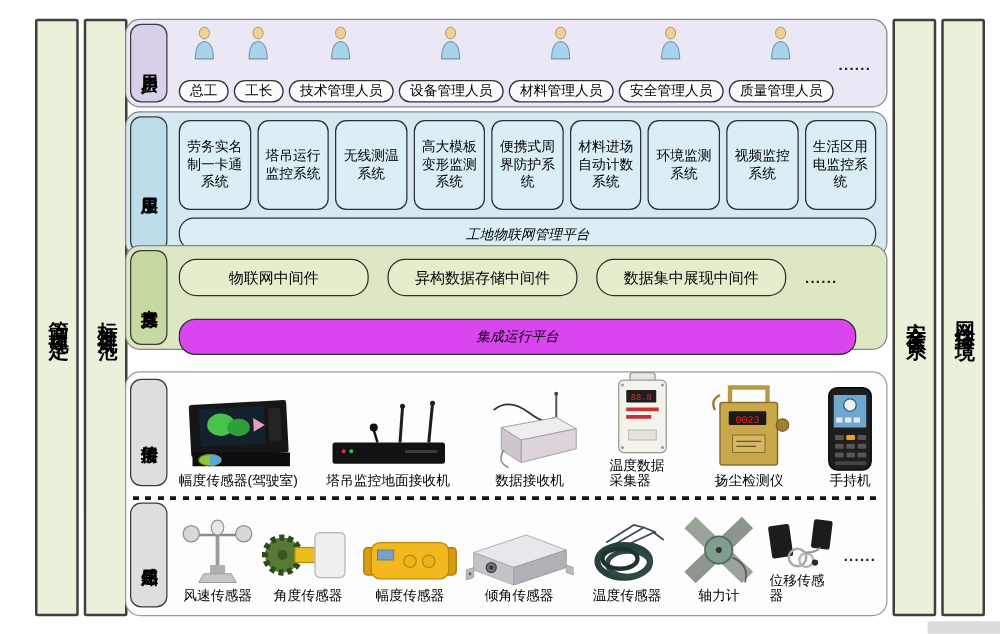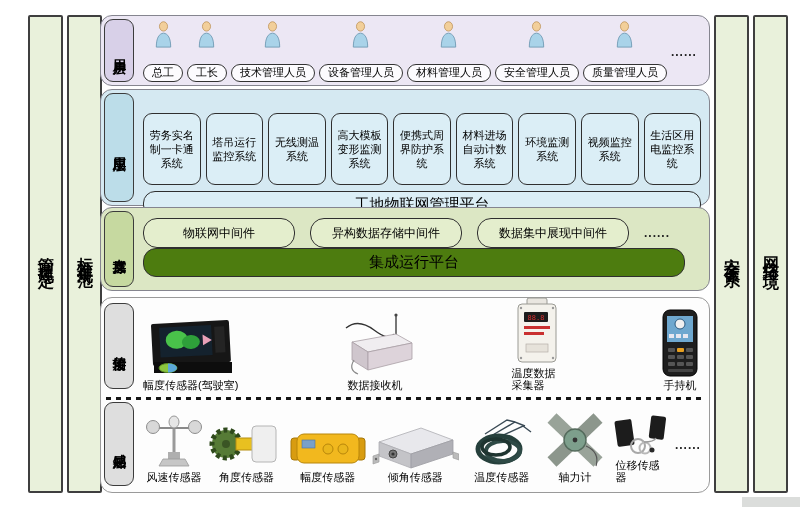--- a/index.html
+++ b/index.html
@@ -9,55 +9,55 @@
   
   .vbar { position:absolute; top:15px; height:478px; width:35px; background:#E9F1DB;
           border:2px solid #3f3f3f; border-radius:2px; display:flex; align-items:center; justify-content:center; }
   .vbar.l1{left:28px} .vbar.l2{left:67px} .vbar.r1{left:714px} .vbar.r2{left:753px}
   .vtext { writing-mode:vertical-rl; text-orientation:upright; font-weight:bold; font-size:16px; letter-spacing:5px; }
 
   
   .band { position:absolute; left:100px; width:610px; border:1.5px solid #85858f; border-radius:12px; }
   .band.user    { top:15px;  height:71px;  background:#ECE7F4; }
   .band.app     { top:89px;  height:117px; background:#D5E9F2; }
-  .band.support { top:207px; height:84px;  background:#DCE7C4; }
+  .band.support { top:196px; height:84px;  background:#DCE7C4; }
   .band.devices { top:297px; height:196px; background:#FDFDFD; border-color:#9a9a9a; }
 
   .layer-label { position:absolute; left:3px; top:3px; bottom:3px; width:30px; border:1.3px solid #3c3c3c;
                  border-radius:9px; display:flex; align-items:center; justify-content:center; }
   .layer-label .vtext { font-size:13.5px; letter-spacing:1px; }
   .user    .layer-label { background:#D8D0E8; }
   .app     .layer-label { background:#BCDDE9; }
   .support .layer-label { background:#C6D9A0; }
   .devices .layer-label { background:#DEDEDE; bottom:auto; }
   .devices .label-trans   { top:5px;   height:86px; }
   .devices .label-percept { top:104px; height:84px; }
 
   
   .user-row { display:flex; height:100%; align-items:center; justify-content:space-between; padding:2px 12px 0 42px; }
   .user-item { display:flex; flex-direction:column; align-items:center; gap:16px; }
   .pill { border:1.2px solid #333; border-radius:10px; background:#FCFBFE; padding:0px 8px 1px;
           font-size:11px; white-space:nowrap; }
   .dots { font-size:12px; font-weight:bold; letter-spacing:1px; color:#222; }
 
   
-  .app-content { padding:23px 8px 0 42px; }
+  .app-content { padding:6px 8px 0 42px; }
   .app-row { display:flex; gap:5px; }
   .app-box { flex:1 1 0; height:72px; background:#DBEEF6; border:1.2px solid #2f2f2f; border-radius:9px;
              display:flex; align-items:center; justify-content:center; text-align:center;
              font-size:11px; line-height:1.3; padding:1px 2px; }
   .platform { margin-top:6px; height:26px; background:#DBEEF6; border:1.2px solid #2f2f2f; border-radius:12px;
-              display:flex; align-items:center; justify-content:center; font-size:15px; }
+              display:flex; align-items:center; justify-content:center; font-size:11px;font-style:italic; }
 
   
   .support-content { padding:10px 24px 0 42px; }
   .mw-row { display:flex; align-items:center; gap:15px; }
   .mw-box { width:152px; height:30px; background:#E4EECD; border:1.2px solid #2f2f2f; border-radius:14px;
             display:flex; align-items:center; justify-content:center; font-size:12px; }
-  .support .platform { background:#4d7c0f; margin-top:0; height:29px; border-radius:13px; }
+  .support .platform { background:#d946ef; margin-top:18px; height:29px; border-radius:13px; }
 
   
   .device-row { position:absolute; left:42px; right:8px; display:flex; justify-content:space-between; align-items:flex-end; }
   .trans-row   { top:10px;  height:84px; }
   .percept-row { top:108px; height:78px; }
   .device { display:flex; flex-direction:column; align-items:center; justify-content:flex-end; gap:1px; }
   .device .dlabel { font-size:11px; text-align:left; line-height:1.15; }
   .wrap52 { max-width:52px; } .wrap50 { max-width:50px; }
   .divider { position:absolute; left:5px; right:5px; top:99px; height:3px;
              background:repeating-linear-gradient(90deg,#151515 0 5px, transparent 5px 10px); }
@@ -198,20 +198,35 @@
               <path d="M58,19 L67,25 L58,30 Z" fill="#E8A0B8"></path>
               <rect x="70" y="12" width="10" height="26" fill="#242424"></rect>
             </g>
           <rect x="9" y="46" width="78" height="11" fill="#0d0d0d"></rect>
           <ellipse cx="23" cy="52" rx="9" ry="4.5" fill="#8CC63F" stroke="#5a8a22"></ellipse>
             <path d="M23,47.5 a9,4.5 0 0 1 0,9 Z" fill="#5BA8D8"></path>
         </svg>
         <div class="dlabel">幅度传感器(驾驶室)</div>
       </div>
       <div class="device">
+        <svg width="98" height="58" viewBox="0 0 98 58">
+          <line x1="60" y1="6" x2="58" y2="34" stroke="#1d1d1d" stroke-width="2.4"></line>
+            <circle cx="60" cy="5" r="2" fill="#1d1d1d"></circle>
+          <line x1="84" y1="3" x2="81" y2="34" stroke="#1d1d1d" stroke-width="2.4"></line>
+            <circle cx="84" cy="2.5" r="2" fill="#1d1d1d"></circle>
+          <circle cx="37" cy="22" r="3.2" fill="#111"></circle>
+            <line x1="37" y1="24" x2="40" y2="34" stroke="#111" stroke-width="2"></line>
+          <rect x="4" y="34" width="90" height="17" rx="2" fill="#121212"></rect>
+          <circle cx="13" cy="41" r="1.6" fill="#E03030"></circle>
+            <circle cx="19" cy="41" r="1.6" fill="#35C040"></circle>
+          <rect x="62" y="40" width="26" height="2.4" fill="#3b3b3b"></rect>
+        </svg>
+        <div class="dlabel">塔吊监控地面接收机</div>
+      </div>
+      <div class="device">
         <svg width="82" height="66" viewBox="0 0 82 66">
           <line x1="62" y1="3" x2="62" y2="23" stroke="#555" stroke-width="1.6"></line>
             <circle cx="62" cy="3" r="1.6" fill="#444"></circle>
           <path d="M12,16 Q24,6 40,18 T60,22" fill="none" stroke="#333" stroke-width="1.4"></path>
           <polygon points="18,30 62,22 78,31 34,40" fill="#F0EDF0" stroke="#A99FA6" stroke-width="0.8"></polygon>
           <polygon points="18,30 34,40 34,58 18,48" fill="#CFC6CD" stroke="#A99FA6" stroke-width="0.8"></polygon>
           <polygon points="34,40 78,31 78,47 34,58" fill="#DDD3DA" stroke="#A99FA6" stroke-width="0.8"></polygon>
           <path d="M20,48 Q14,58 24,62" fill="none" stroke="#888" stroke-width="1.2"></path>
         </svg>
         <div class="dlabel">数据接收机</div>
@@ -224,20 +239,34 @@
           <text x="25" y="24" font-size="7" fill="#E03030" text-anchor="middle" font-family="Liberation Mono, monospace">88.8</text>
           <rect x="13" y="30" width="26" height="3" fill="#C93030"></rect>
             <rect x="13" y="36" width="20" height="3" fill="#C93030"></rect>
           <rect x="15" y="48" width="22" height="8" fill="#E6E2DA" stroke="#b5b0a8" stroke-width="0.7"></rect>
           <circle cx="10" cy="12" r="1.2" fill="#999"></circle>
             <circle cx="42" cy="12" r="1.2" fill="#999"></circle>
           <circle cx="10" cy="62" r="1.2" fill="#999"></circle>
             <circle cx="42" cy="62" r="1.2" fill="#999"></circle>
         </svg>
         <div class="dlabel wrap52">温度数据采集器</div>
+      </div>
+      <div class="device">
+        <svg width="74" height="72" viewBox="0 0 74 72">
+          <path d="M22,16 L22,4 L52,4 L52,16" fill="none" stroke="#B89A40" stroke-width="3.5"></path>
+          <path d="M14,10 Q6,14 10,22" fill="none" stroke="#A08030" stroke-width="2"></path>
+          <rect x="14" y="16" width="46" height="50" rx="2" fill="#C8A84B" stroke="#8A6D2F" stroke-width="1.2"></rect>
+          <rect x="21" y="23" width="30" height="11" rx="1" fill="#1a1a1a"></rect>
+          <text x="36" y="32" font-size="8" fill="#FF2020" text-anchor="middle" font-family="Liberation Mono, monospace">0023</text>
+          <circle cx="64" cy="34" r="5" fill="#A08030" stroke="#7a5f20"></circle>
+          <rect x="24" y="42" width="26" height="14" fill="#D4B865" stroke="#8A6D2F" stroke-width="0.8"></rect>
+          <line x1="27" y1="47" x2="47" y2="47" stroke="#6a5520" stroke-width="1"></line>
+            <line x1="27" y1="51" x2="43" y2="51" stroke="#6a5520" stroke-width="1"></line>
+        </svg>
+        <div class="dlabel">扬尘检测仪</div>
       </div>
       <div class="device">
         <svg width="42" height="70" viewBox="0 0 42 70">
           <rect x="4" y="2" width="34" height="66" rx="7" fill="#1e1e1e" stroke="#000"></rect>
           <rect x="8" y="8" width="26" height="26" fill="#6FA8CF"></rect>
           <circle cx="21" cy="16" r="5" fill="#F0F0F0" stroke="#2a5a80"></circle>
           <rect x="10" y="26" width="5" height="4" fill="#E8E8F0"></rect>
             <rect x="17" y="26" width="5" height="4" fill="#E8E8F0"></rect>
             <rect x="24" y="26" width="5" height="4" fill="#E8E8F0"></rect>
           <rect x="9" y="40" width="7" height="4" rx="1" fill="#555"></rect>

